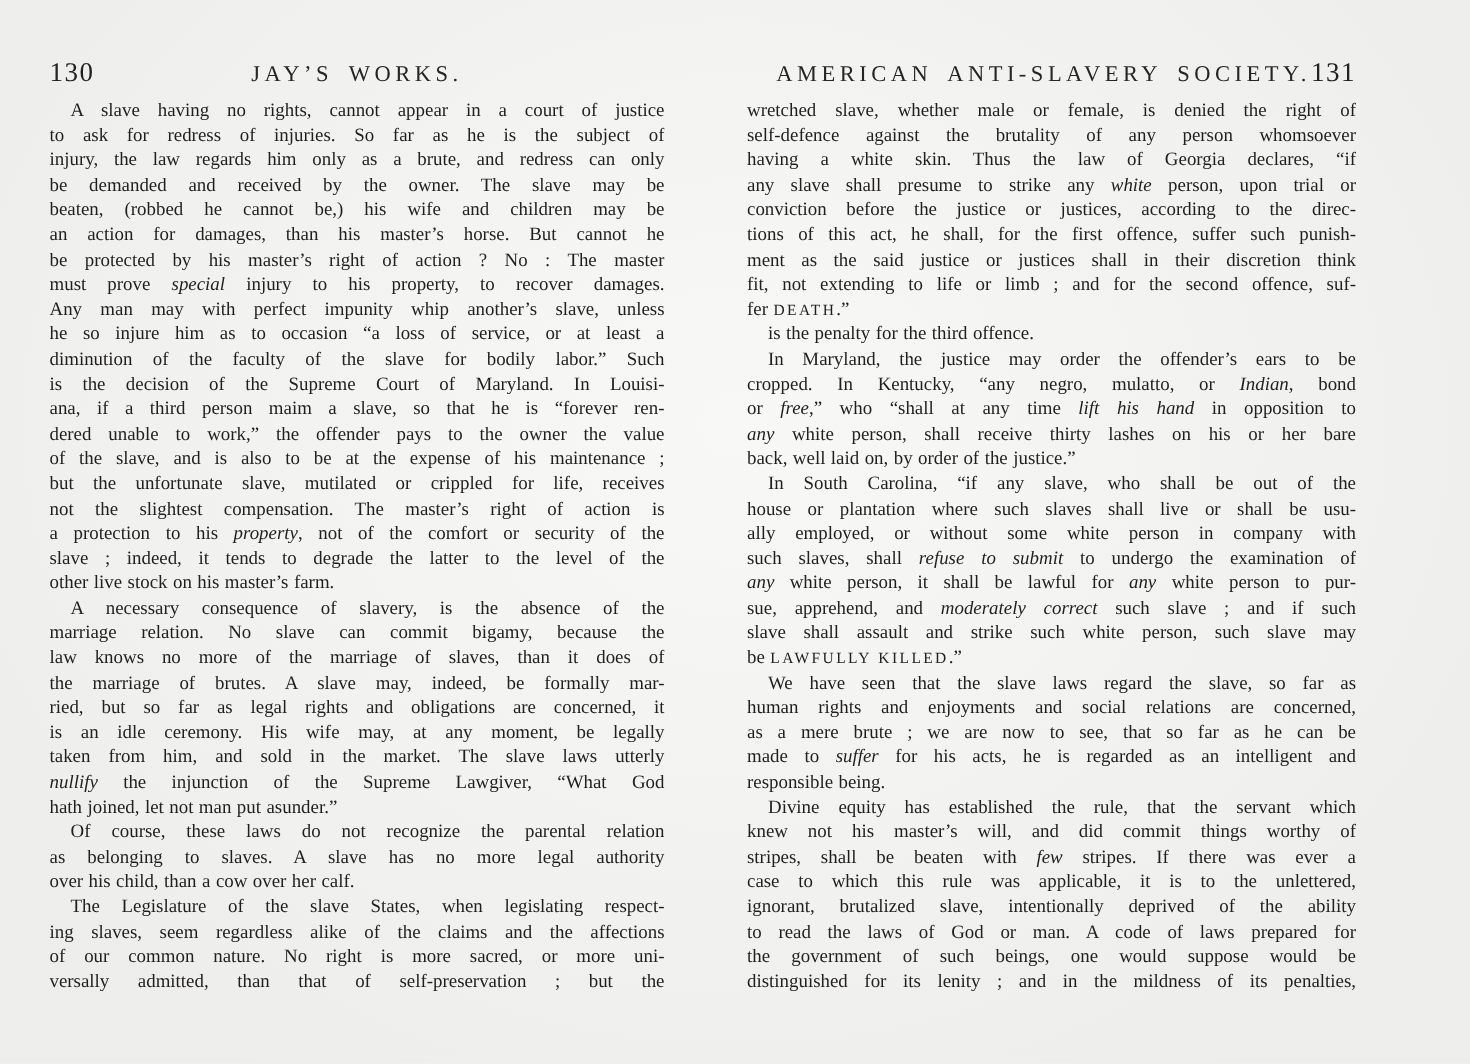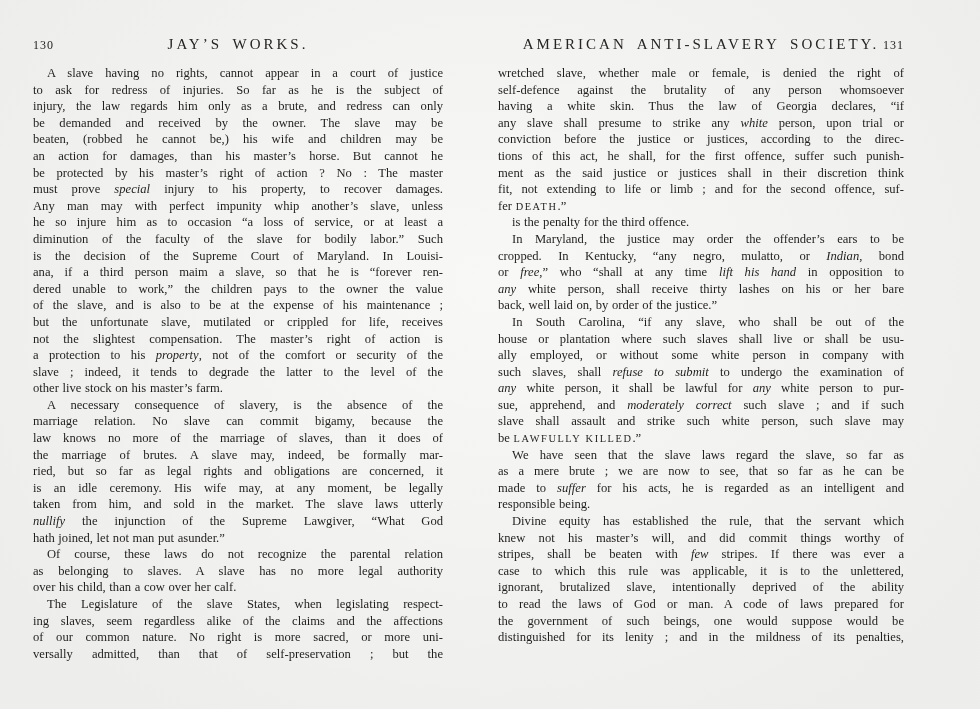--- a/index.html
+++ b/index.html
@@ -21,21 +21,21 @@
   .page-left  { left: 33px;  width: 410px; }
   .page-right { left: 498px; width: 406px; font-family: Liberation Serif, serif; }
   .page-head {
     display: grid;
     grid-template-columns: 1fr auto 1fr;
     align-items: baseline;
     height: 16px;
     margin-bottom: 23px;
   }
   .page-num {
-    font-size: 12px;
+    font-size: 18px;
     letter-spacing: 1px;
     color: #232220;
     margin-top: 12px;
   }
   .page-left  .page-num { grid-column: 1; justify-self: start; }
   .page-right .page-num { grid-column: 3; justify-self: end; }
   .running-title {
     grid-column: 2;
     font-size: 15px;
     letter-spacing: 3px;
@@ -80,21 +80,21 @@
           <div class="line">be demanded and received by the owner. The slave may be</div>
           <div class="line">beaten, (robbed he cannot be,) his wife and children may be</div>
           <div class="line">an action for damages, than his master’s horse. But cannot he</div>
           <div class="line">be protected by his master’s right of action ? No : The master</div>
           <div class="line">must prove <i>special</i> injury to his property, to recover damages.</div>
           <div class="line">Any man may with perfect impunity whip another’s slave, unless</div>
           <div class="line">he so injure him as to occasion “a loss of service, or at least a</div>
           <div class="line">diminution of the faculty of the slave for bodily labor.” Such</div>
           <div class="line">is the decision of the Supreme Court of Maryland. In Louisi-</div>
           <div class="line">ana, if a third person maim a slave, so that he is “forever ren-</div>
-          <div class="line">dered unable to work,” the children pays to the owner the value</div>
+          <div class="line">dered unable to work,” the offender pays to the owner the value</div>
           <div class="line">of the slave, and is also to be at the expense of his maintenance ;</div>
           <div class="line">but the unfortunate slave, mutilated or crippled for life, receives</div>
           <div class="line">not the slightest compensation. The master’s right of action is</div>
           <div class="line">a protection to his <i>property</i>, not of the comfort or security of the</div>
           <div class="line">slave ; indeed, it tends to degrade the latter to the level of the</div>
           <div class="line line-end">other live stock on his master’s farm.</div>
         </div>
         <div class="paragraph indent">
           <div class="line">A necessary consequence of slavery, is the absence of the</div>
           <div class="line">marriage relation. No slave can commit bigamy, because the</div>
@@ -153,20 +153,21 @@
           <div class="line">house or plantation where such slaves shall live or shall be usu-</div>
           <div class="line">ally employed, or without some white person in company with</div>
           <div class="line">such slaves, shall <i>refuse to submit</i> to undergo the examination of</div>
           <div class="line"><i>any</i> white person, it shall be lawful for <i>any</i> white person to pur-</div>
           <div class="line">sue, apprehend, and <i>moderately correct</i> such slave ; and if such</div>
           <div class="line">slave shall assault and strike such white person, such slave may</div>
           <div class="line line-end">be <span class="sc">LAWFULLY KILLED</span>.”</div>
         </div>
         <div class="paragraph indent">
           <div class="line">We have seen that the slave laws regard the slave, so far as</div>
+          <div class="line">human rights and enjoyments and social relations are concerned,</div>
           <div class="line">as a mere brute ; we are now to see, that so far as he can be</div>
           <div class="line">made to <i>suffer</i> for his acts, he is regarded as an intelligent and</div>
           <div class="line line-end">responsible being.</div>
         </div>
         <div class="paragraph indent">
           <div class="line">Divine equity has established the rule, that the servant which</div>
           <div class="line">knew not his master’s will, and did commit things worthy of</div>
           <div class="line">stripes, shall be beaten with <i>few</i> stripes. If there was ever a</div>
           <div class="line">case to which this rule was applicable, it is to the unlettered,</div>
           <div class="line">ignorant, brutalized slave, intentionally deprived of the ability</div>

